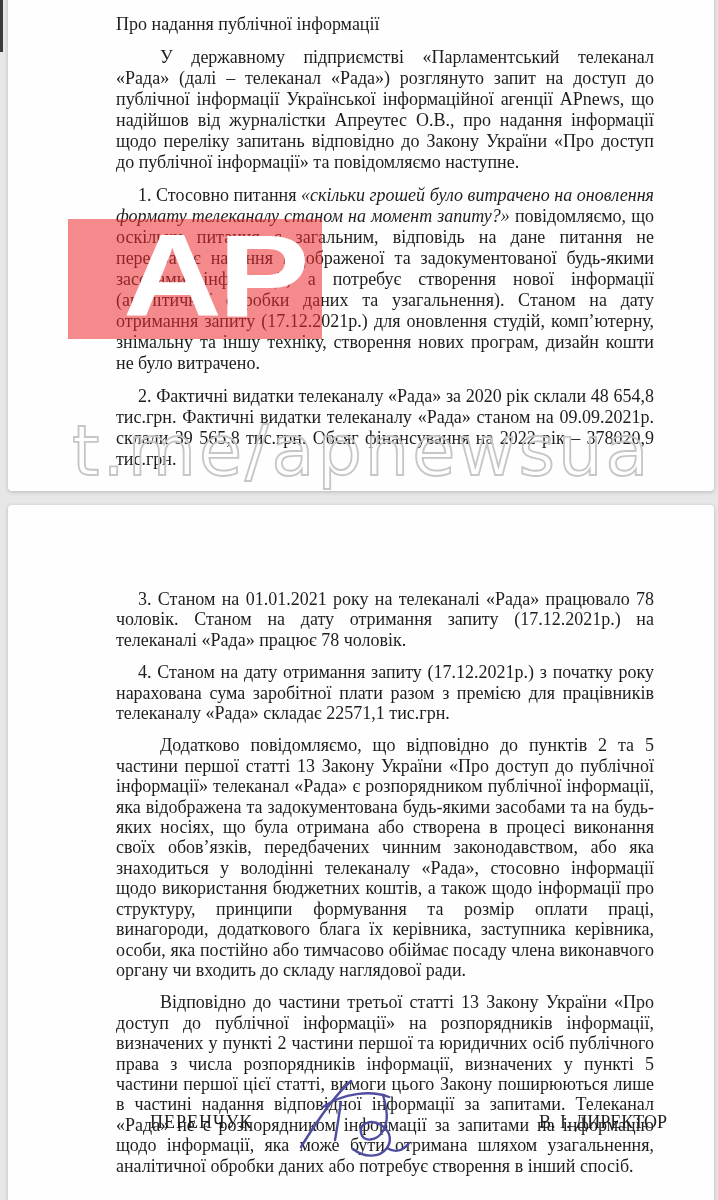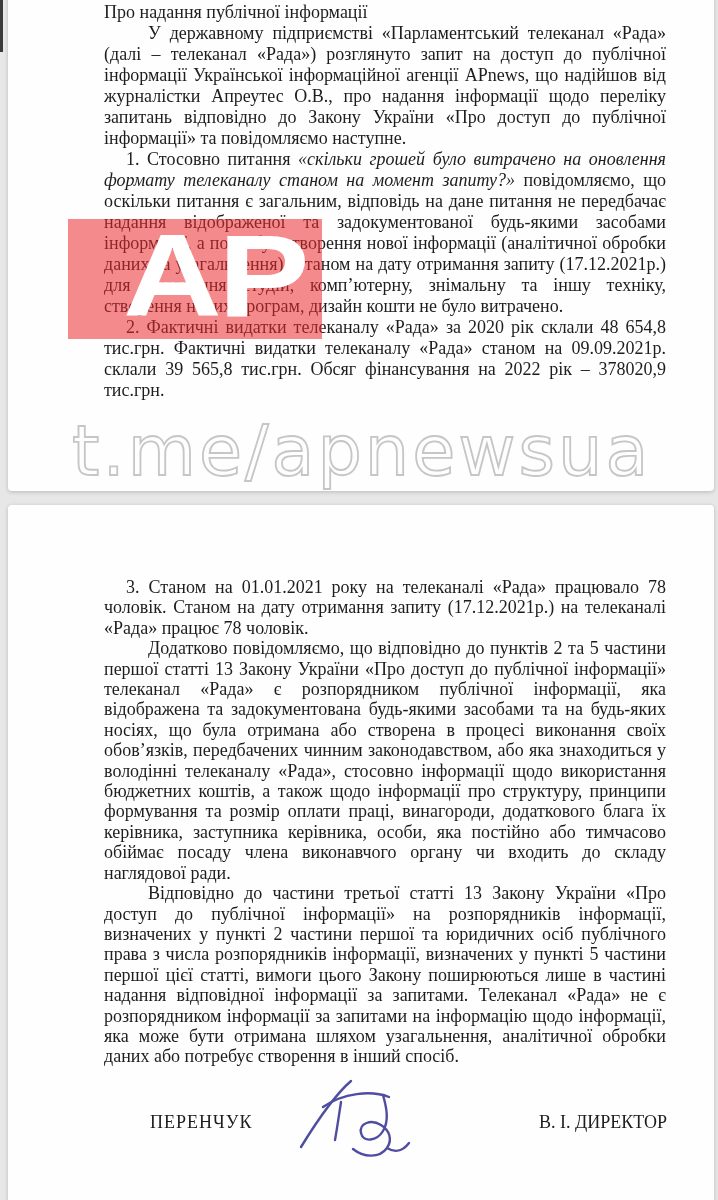--- a/index.html
+++ b/index.html
@@ -32,21 +32,21 @@
   }
   #page1 .content { top: 8px; font-size: 18px; line-height: 21px; }
   #page2 .content { top: 72px; font-size: 18px; line-height: 20.4px; font-family: Liberation Serif, serif; }
 
   .doc-title {
     text-align: left;
     margin: 0 0 33px 0;
     font-weight: normal;
     font-size: 18px;
   }
-  .content p { margin: 0; }
+  .content p { margin: 12px; }
   .ind-lg { text-indent: 44px; }
   .ind-sm { text-indent: 22px; }
   .q-bold-italic { font-style: italic; font-weight: normal; }
 
   
   .ap-box {
     position: absolute;
     left: 60px;
     top: 225px;
     width: 215px;
@@ -136,20 +136,21 @@
     <div class="ap-box">
       <span class="ap-text">AP</span>
     </div>
 
     <div class="tg-watermark">t.me/apnewsua</div>
   </div>
 
   <div class="page" id="page2">
     <div class="content">
       <p class="ind-sm">3. Станом на  01.01.2021 року на телеканалі «Рада»  працювало  78 чоловік. Станом на  дату отримання запиту (17.12.2021р.) на телеканалі «Рада»  працює 78 чоловік.</p>
+      <p class="ind-sm">4. Станом на дату  отримання запиту (17.12.2021р.) з початку року нарахована сума заробітної плати разом з премією для працівників телеканалу «Рада»  складає 22571,1 тис.грн.</p>
       <p class="ind-lg">Додатково повідомляємо, що відповідно до пунктів 2 та 5 частини першої статті 13 Закону України «Про доступ до публічної інформації» телеканал «Рада» є розпорядником публічної інформації, яка відображена та задокументована будь-якими засобами та на будь-яких носіях, що була отримана або створена в процесі виконання своїх обов’язків, передбачених чинним законодавством, або яка знаходиться у володінні телеканалу «Рада», стосовно інформації щодо використання бюджетних коштів, а також щодо інформації про структуру, принципи формування та розмір оплати праці, винагороди, додаткового блага їх керівника, заступника керівника, особи, яка постійно або тимчасово обіймає посаду члена виконавчого органу чи входить до складу наглядової ради.</p>
       <p class="ind-lg">Відповідно до частини третьої статті 13 Закону України «Про доступ до публічної інформації» на розпорядників інформації, визначених у пункті 2 частини першої та юридичних осіб публічного права з числа розпорядників інформації, визначених у пункті 5 частини першої цієї статті, вимоги цього Закону поширюються лише в частині надання відповідної інформації за запитами. Телеканал «Рада» не є розпорядником інформації за запитами на інформацію щодо інформації, яка може бути отримана шляхом узагальнення, аналітичної обробки даних або потребує створення в інший спосіб.</p>
     </div>
 
     <div class="sig-role">ПЕРЕНЧУК</div>
 
     <svg class="sig-svg" viewBox="0 0 140 92" fill="none" stroke="#4f4da0" stroke-width="2.4" stroke-linecap="round">
       <path d="M10,70 C26,44 46,16 60,4"></path>
       <path d="M32,30 C52,16 80,13 98,20"></path>
       <path d="M50,25 C48,38 46,52 44,63"></path>

